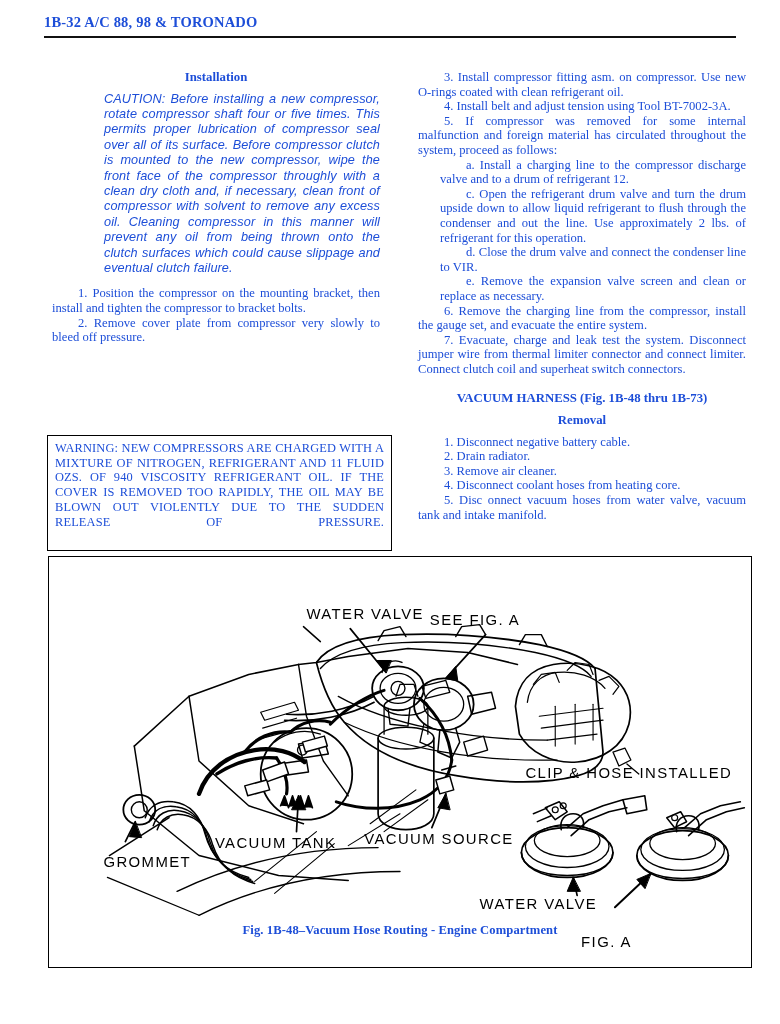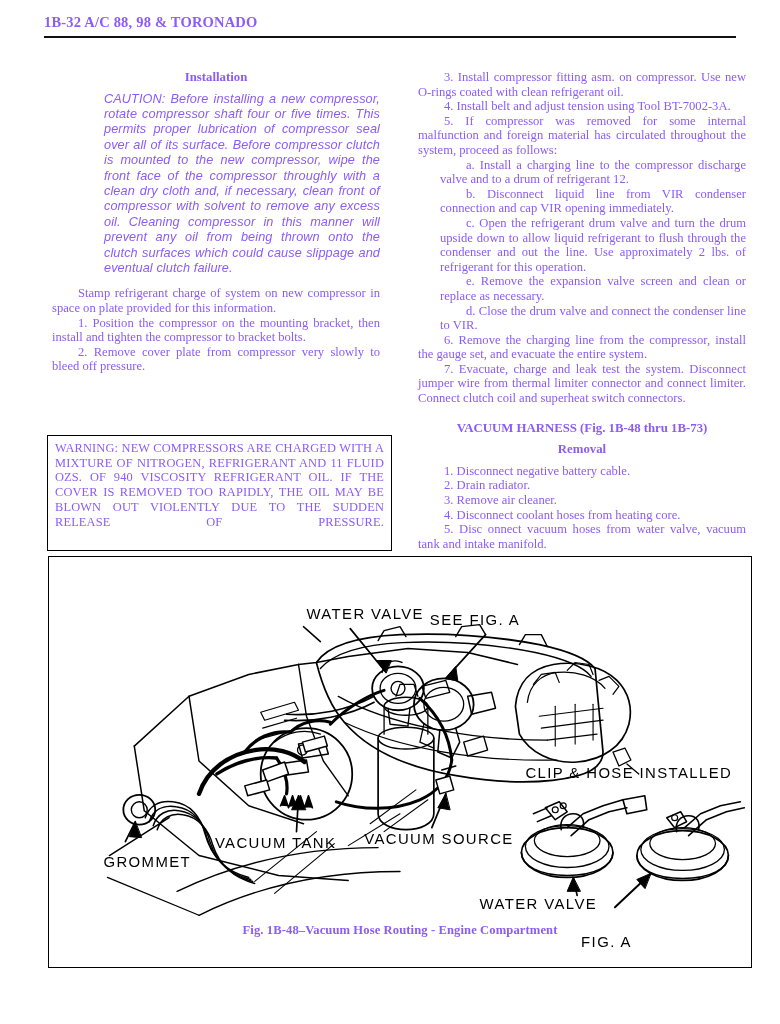--- a/index.html
+++ b/index.html
@@ -6,21 +6,21 @@
     margin: 0;
     padding: 0;
     background: #ffffff;
   }
   .page {
     position: relative;
     width: 780px;
     height: 1024px;
     background: #ffffff;
     font-family: "Liberation Serif", serif;
-    color: #8b5cf6;
+    color: #1d4ed8;
     overflow: hidden;
   }
 
   
   .running-head {
     position: absolute;
     left: 44px;
     top: 14px;
     width: 700px;
     height: 30px;
@@ -152,39 +152,37 @@
   <div class="running-head">
     <div class="running-head-text">1B-32   A/C 88, 98 &amp; TORONADO</div>
   </div>
   <div class="head-rule"></div>
 
   <div class="col col-left">
     <div class="sec-head">Installation</div>
 
     <div class="caution">CAUTION: Before installing a new compressor, rotate compressor shaft four or five times. This permits proper lubrication of compressor seal over all of its surface. Before compressor clutch is mounted to the new compressor, wipe the front face of the compressor throughly with a clean dry cloth and, if necessary, clean front of compressor with solvent to remove any excess oil. Cleaning compressor in this manner will prevent any oil from being thrown onto the clutch surfaces which could cause slippage and eventual clutch failure.</div>
 
-    <p class="body">Stamp refrigerant charge of system on new compressor in space on plate provided for this information.</p>
     <p class="body">1. Position the compressor on the mounting bracket, then install and tighten the compressor to bracket bolts.</p>
     <p class="body">2. Remove cover plate from compressor very slowly to bleed off pressure.</p>
   </div>
 
   <div class="warning-box">
     <div class="warning-text">WARNING: NEW COMPRESSORS ARE CHARGED WITH A MIXTURE OF NITROGEN, REFRIGERANT AND 11 FLUID OZS. OF 940 VISCOSITY REFRIGERANT OIL. IF THE COVER IS REMOVED TOO RAPIDLY, THE OIL MAY BE BLOWN OUT VIOLENTLY DUE TO THE SUDDEN RELEASE OF PRESSURE.</div>
   </div>
 
   <div class="col col-right">
     <p class="body">3. Install compressor fitting asm. on compressor. Use new O-rings coated with clean refrigerant oil.</p>
     <p class="body">4. Install belt and adjust tension using Tool BT-7002-3A.</p>
     <p class="body">5. If compressor was removed for some internal malfunction and foreign material has circulated throughout the system, proceed as follows:</p>
 
     <p class="sub">a. Install a charging line to the compressor discharge valve and to a drum of refrigerant 12.</p>
-    <p class="sub">b. Disconnect liquid line from VIR condenser connection and cap VIR opening immediately.</p>
     <p class="sub">c. Open the refrigerant drum valve and turn the drum upside down to allow liquid refrigerant to flush through the condenser and out the line. Use approximately 2 lbs. of refrigerant for this operation.</p>
+    <p class="sub">d. Close the drum valve and connect the condenser line to VIR.</p>
     <p class="sub">e. Remove the expansion valve screen and clean or replace as necessary.</p>
-    <p class="sub">d. Close the drum valve and connect the condenser line to VIR.</p>
 
     <p class="body">6. Remove the charging line from the compressor, install the gauge set, and evacuate the entire system.</p>
     <p class="body">7. Evacuate, charge and leak test the system. Disconnect jumper wire from thermal limiter connector and connect limiter. Connect clutch coil and superheat switch connectors.</p>
 
     <div class="sec-head spaced">VACUUM HARNESS (Fig. 1B-48 thru 1B-73)</div>
     <div class="sec-head">Removal</div>
 
     <p class="body">1. Disconnect negative battery cable.</p>
     <p class="body">2. Drain radiator.</p>
     <p class="body">3. Remove air cleaner.</p>

